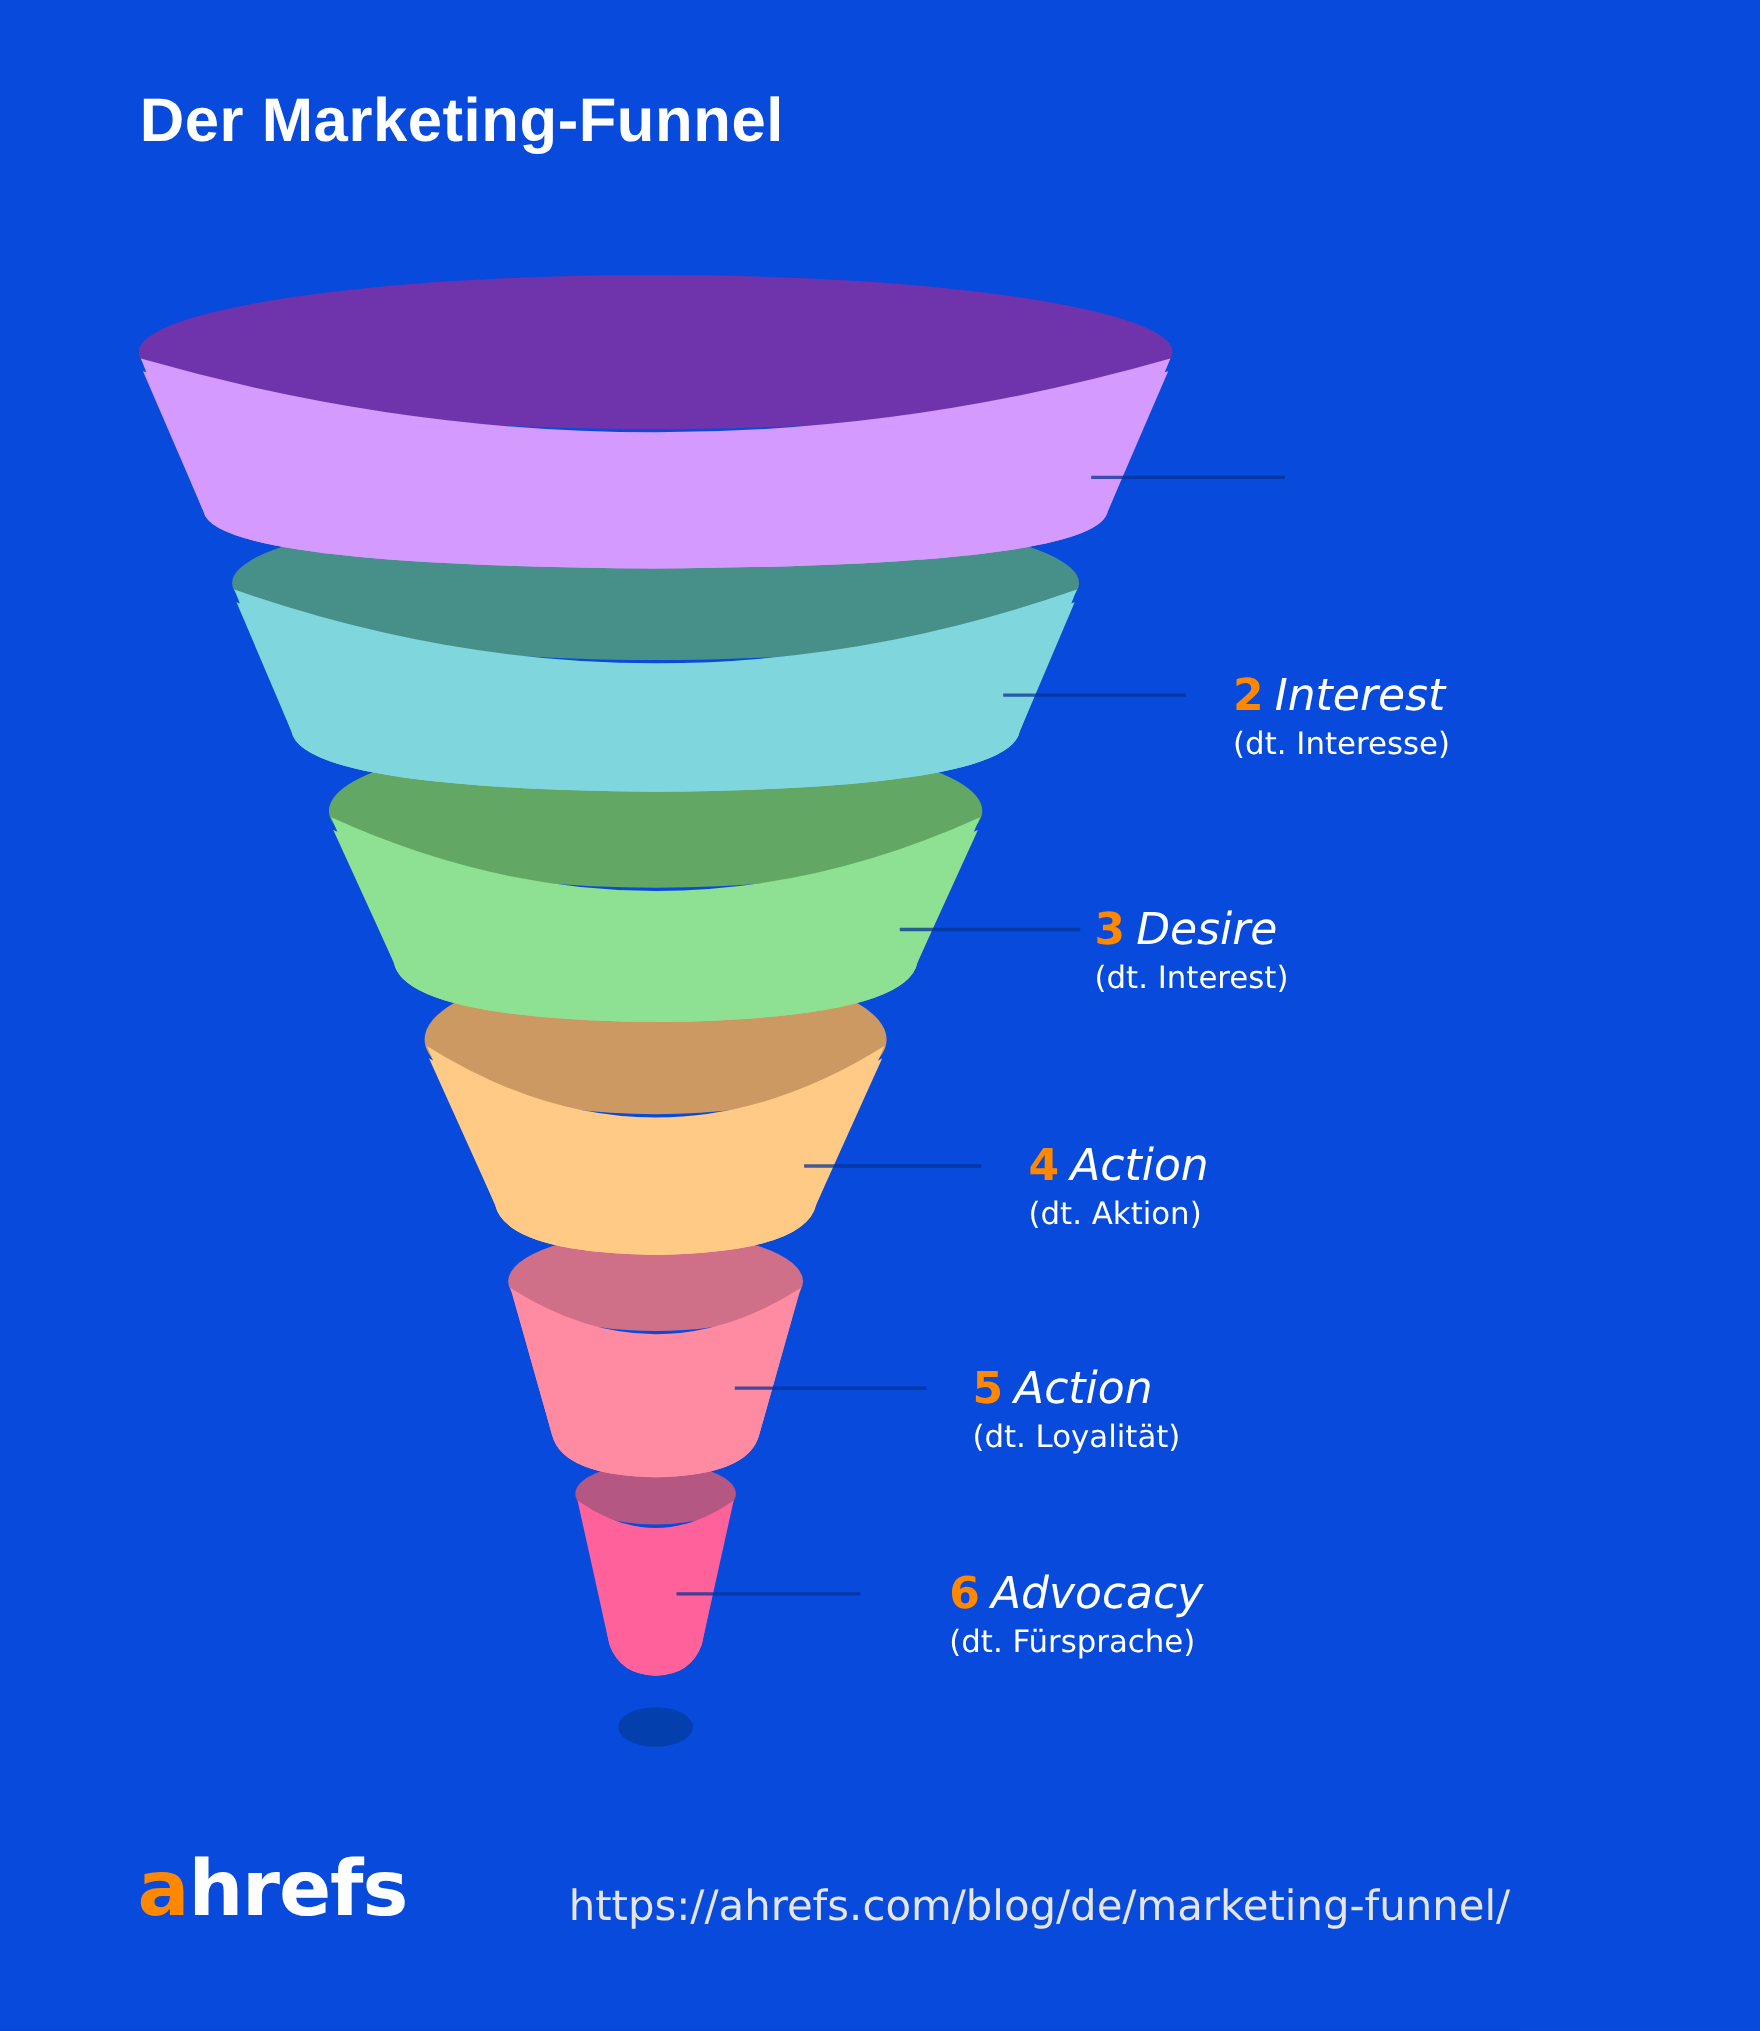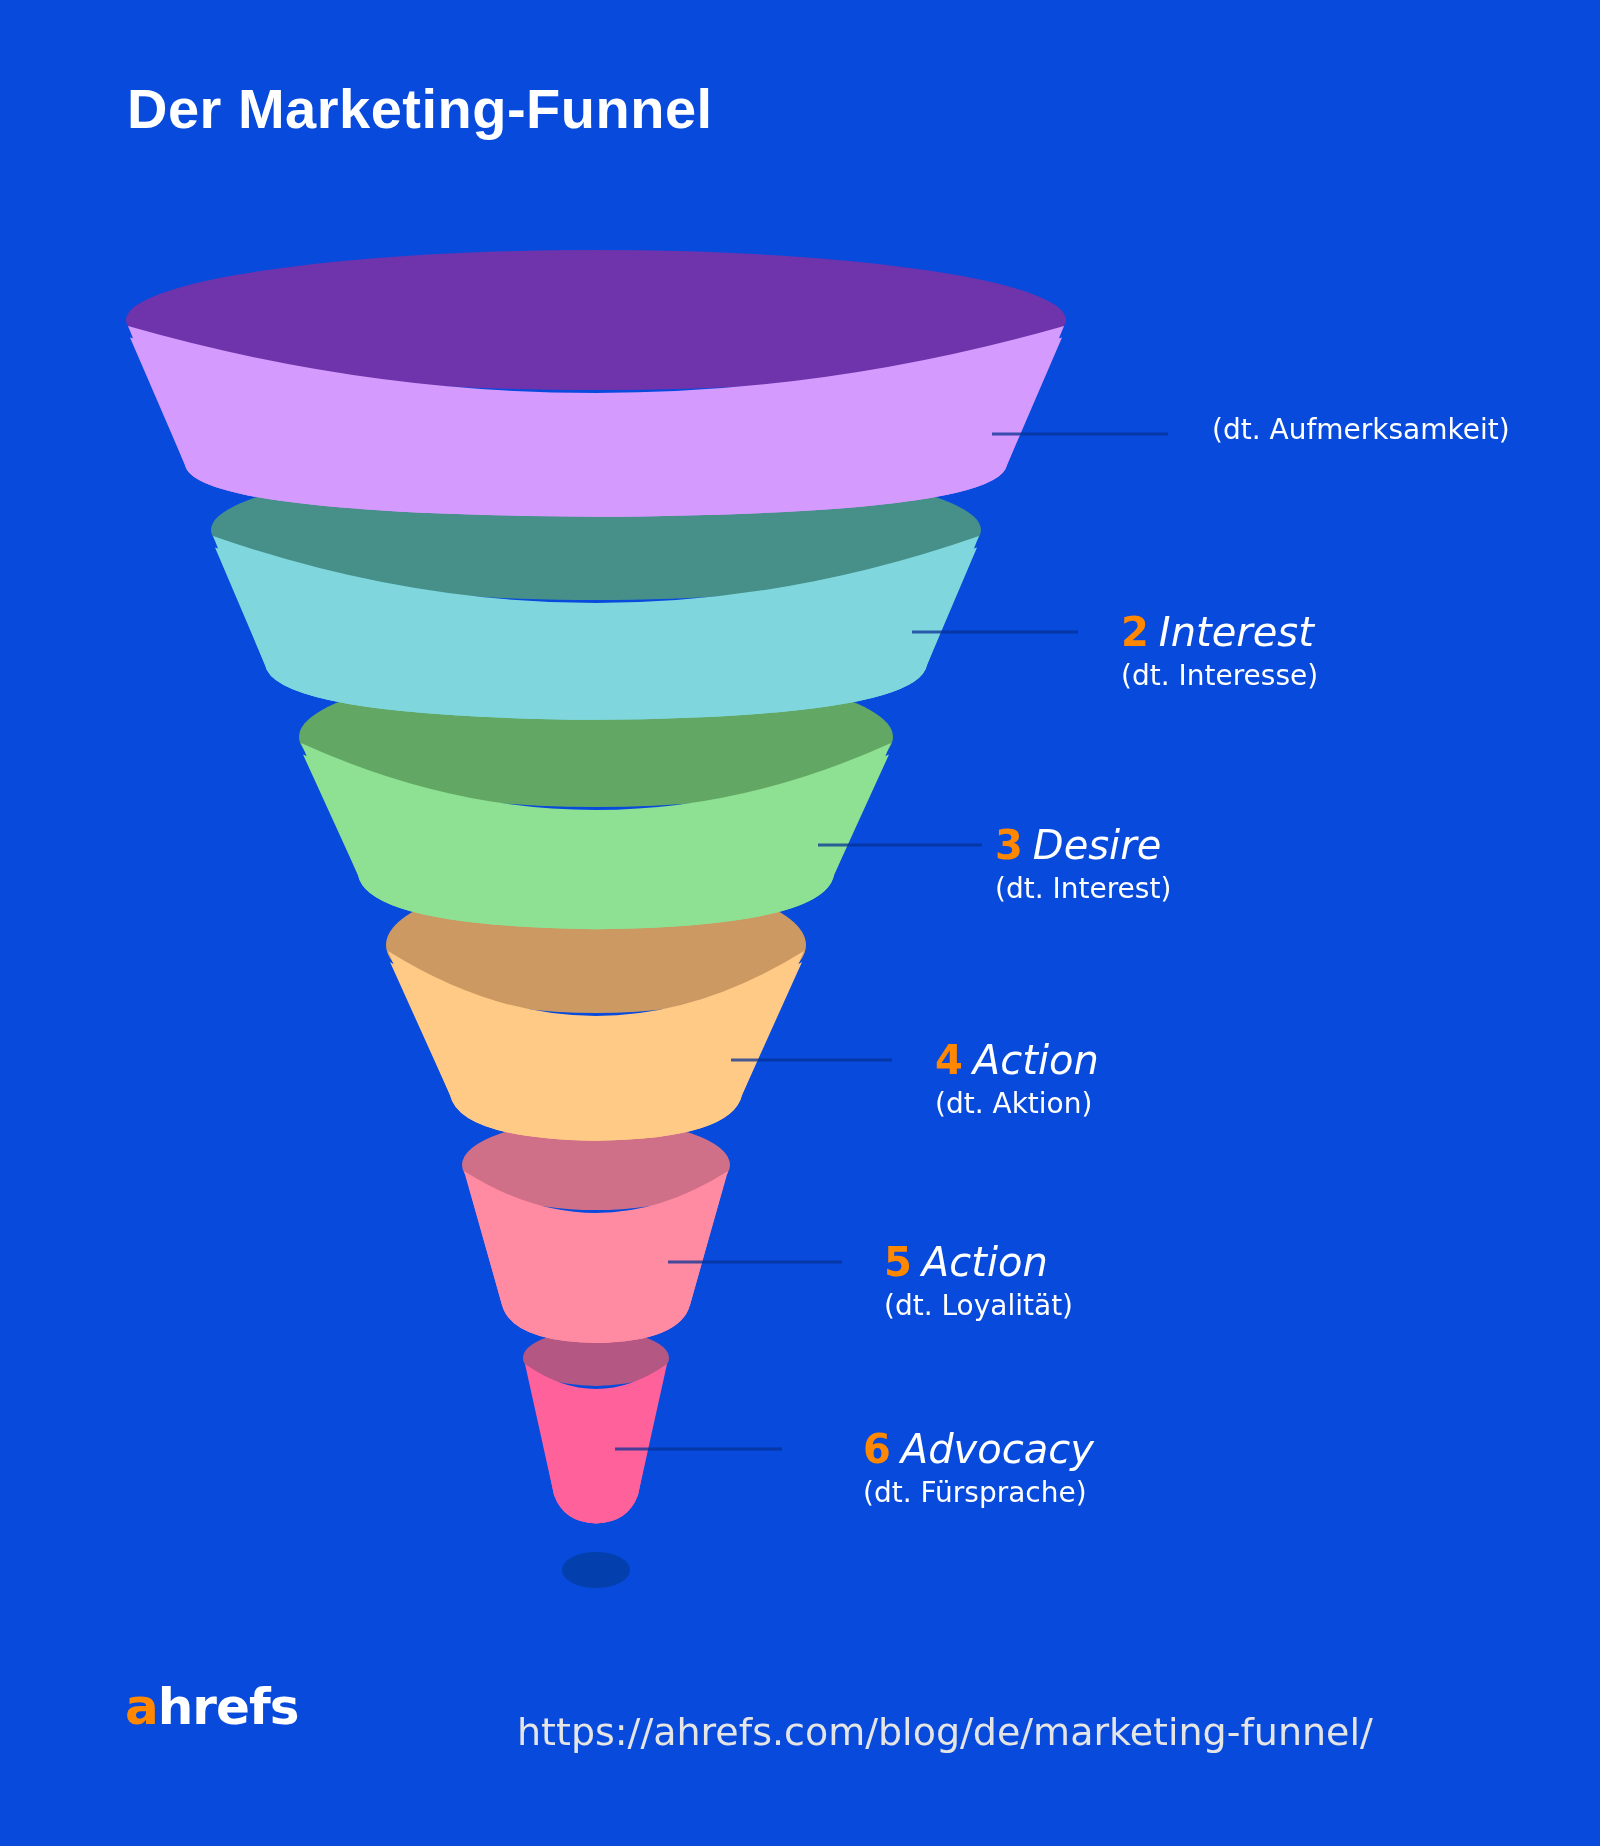--- a/index.html
+++ b/index.html
@@ -22,21 +22,21 @@
   .label .head { font-size: 40px; line-height: 48px; }
   .label .num {
     color: #FF8800; font-weight: 700; font-style: normal;
     font-family: "DejaVu Sans", sans-serif; margin-right: 10px;
   }
   .label .name { font-style: italic; font-family: "DejaVu Sans", sans-serif; }
   .label .sub { font-size: 28px; line-height: 40px; font-family: "DejaVu Sans", sans-serif; }
   .logo {
     position: absolute; left: 125px; top: 1682px;
     font-family: "DejaVu Sans", sans-serif; font-weight: 700;
-    font-size: 50px; letter-spacing: -1px; line-height: 1;
+    font-size: 70px; letter-spacing: -1px; line-height: 1;
   }
   .logo .a { color: #FF8800; }
   .logo .rest { color: #ffffff; }
   .url {
     position: absolute; left: 517px; top: 1710px;
     font-family: "DejaVu Sans", sans-serif; font-size: 38px;
     color: #e5e5e5; white-space: nowrap;
   }
 </style>
 </head>
@@ -105,18 +105,17 @@
     </div>
     <div class="label" style="left: 995px; top: 821px;">
       <div class="head"><span class="num">3</span><span class="name">Desire</span></div>
       <div class="sub">(dt. Interest)</div>
     </div>
     <div class="label" style="left: 1121px; top: 608px;">
       <div class="head"><span class="num">2</span><span class="name">Interest</span></div>
       <div class="sub">(dt. Interesse)</div>
     </div>
     <div class="label" style="left: 1212px; top: 410px;">
-      <div class="sub">(dt. Aufmerksamkeit)</div>
     </div>
   </div>
 
 <div class="logo"><span class="a">a</span><span class="rest">hrefs</span></div>
 <div class="url">https://ahrefs.com/blog/de/marketing-funnel/</div>
 
 </body></html>

